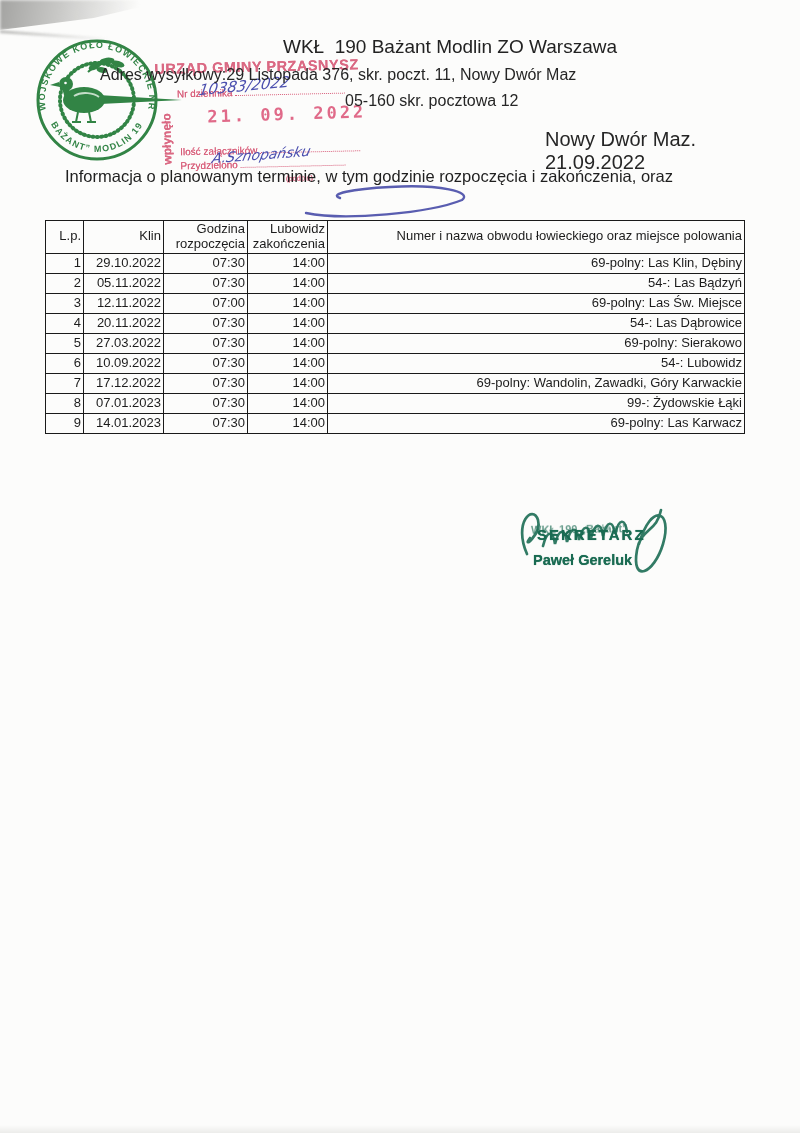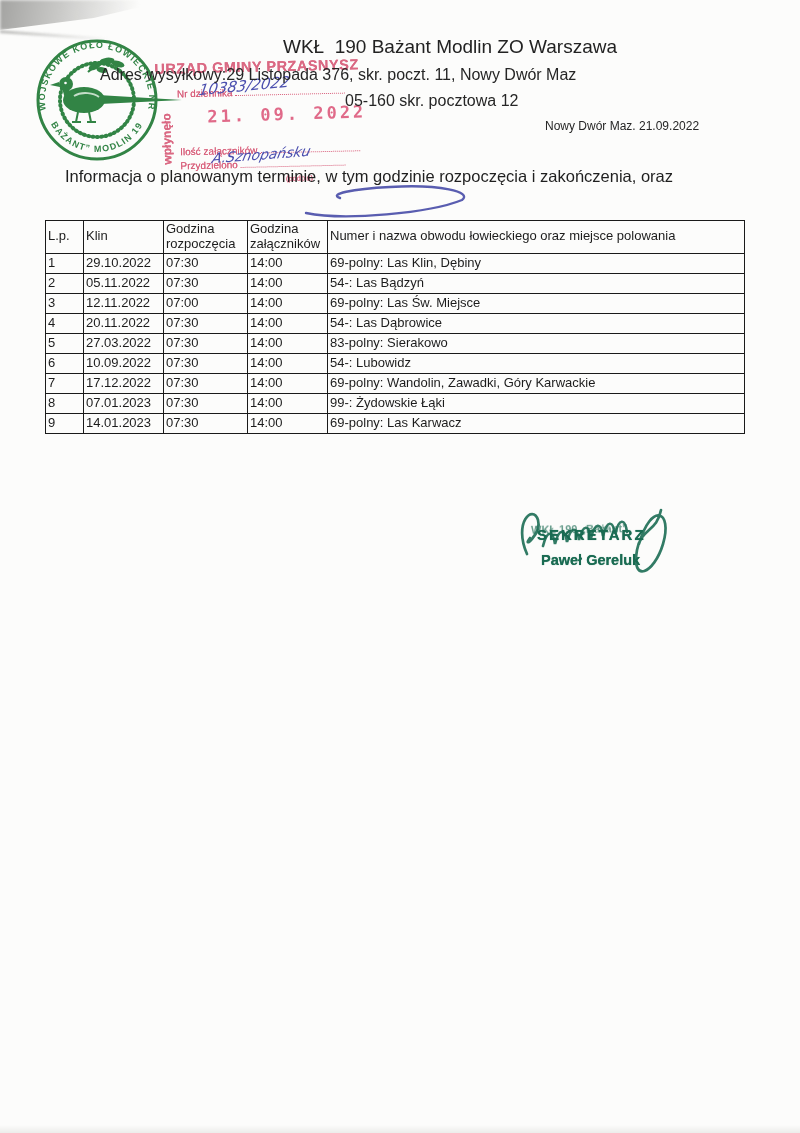--- a/index.html
+++ b/index.html
@@ -13,21 +13,21 @@
   .fold-streak{position:absolute;left:0;top:34px;width:110px;height:3px;
     background:linear-gradient(90deg,#bdbdbb,rgba(250,250,249,0));transform:rotate(4deg);filter:blur(1px);}
   .bottom-smudge{position:absolute;left:0;bottom:0;width:100%;height:8px;
     background:linear-gradient(0deg,#ececea,rgba(252,252,251,0));}
 
   
   .doc-title{position:absolute;left:100px;top:36px;width:700px;text-align:center;
     font-size:19px;color:#222;white-space:pre;}
   .addr1{position:absolute;left:100px;top:66px;width:700px;text-align:left;font-size:16px;color:#262626;}
   .addr2{position:absolute;left:345px;top:92px;font-size:16px;color:#262626;}
-  .dateline{position:absolute;left:545px;top:119px;font-size:12px;color:#262626;}
+  .dateline{position:absolute;left:545px;top:128px;font-size:20px;color:#262626;}
 
   
   .club-seal{position:absolute;left:32px;top:36px;opacity:.92;}
   .seal-ring-text{font-family:"Liberation Sans",sans-serif;font-weight:bold;font-size:9px;letter-spacing:1.2px;}
 
   
   .intake-stamp{position:absolute;left:150px;top:55px;width:230px;height:140px;
     transform:rotate(-1.3deg);transform-origin:top left;}
   .stamp-red{color:#d5506f;text-shadow:0 0 .6px #d5506f;}
   .office-name{position:absolute;left:4px;top:6px;font-size:14.5px;letter-spacing:.5px;font-weight:bold;opacity:.85;}
@@ -46,31 +46,31 @@
   .assigned-hand{position:absolute;left:60px;top:94px;font-size:14px;transform:rotate(-3deg) skewX(-16deg);}
 
   
   .body-par{position:absolute;left:35px;top:166px;width:740px;font-size:16.5px;line-height:20px;color:#1f1f1f;}
   .body-par .l1{text-indent:30px;}
   .pen-swoosh{position:absolute;left:290px;top:180px;}
 
   
   table.schedule{position:absolute;left:45px;top:220px;width:700px;border-collapse:collapse;
     font-size:13px;color:#1c1c1c;table-layout:fixed;}
-  table.schedule th,table.schedule td{border:1.6px solid #1a1a1a;text-align:left;padding:1px 2px;line-height:1.15;}
+  table.schedule th,table.schedule td{border:1.6px solid #1a1a1a;text-align:right;padding:1px 2px;line-height:1.15;}
   table.schedule th{font-weight:400;height:26px;}
   table.schedule td{height:17px;}
 
   
   .secretary-stamp{position:absolute;left:505px;top:490px;width:215px;height:95px;color:#1a6b52;}
   .sec-title{position:absolute;left:32px;top:16px;font-size:15px;font-weight:bold;letter-spacing:2px;
     text-shadow:0 0 .8px #1a6b52;margin-top:20px;}
   .sec-org{position:absolute;left:26px;top:33px;font-size:11px;font-weight:bold;opacity:.65;
     transform:rotate(-1deg);filter:blur(.4px);white-space:nowrap;}
-  .sec-name{position:absolute;left:36px;top:62px;font-size:14.5px;font-weight:bold;text-shadow:0 0 .7px #1a6b52;}
+  .sec-name{position:absolute;left:28px;top:62px;font-size:14.5px;font-weight:bold;text-shadow:0 0 .7px #1a6b52;}
   .sec-signature{position:absolute;left:0;top:2px;}
 </style>
 </head>
 <body>
 
 <div class="page">
 
   <div class="corner-shadow"></div>
   <div class="fold-streak"></div>
   <div class="bottom-smudge"></div>
@@ -149,21 +149,21 @@
         <col style="width:80px">
         <col style="width:84px">
         <col style="width:80px">
         <col>
     </colgroup>
     <thead>
       <tr>
         <th>L.p.</th>
         <th>Klin</th>
         <th>Godzina rozpoczęcia</th>
-        <th>Godzina załączników</th>
+        <th>Lubowidz zakończenia</th>
         <th>Numer i nazwa obwodu łowieckiego oraz miejsce polowania</th>
       </tr>
     </thead>
     <tbody>
         <tr>
           <td>1</td>
           <td>29.10.2022</td>
           <td>07:30</td>
           <td>14:00</td>
           <td>69-polny: Las Klin, Dębiny</td>
@@ -187,21 +187,21 @@
           <td>20.11.2022</td>
           <td>07:30</td>
           <td>14:00</td>
           <td>54-: Las Dąbrowice</td>
         </tr>
         <tr>
           <td>5</td>
           <td>27.03.2022</td>
           <td>07:30</td>
           <td>14:00</td>
-          <td>83-polny: Sierakowo</td>
+          <td>69-polny: Sierakowo</td>
         </tr>
         <tr>
           <td>6</td>
           <td>10.09.2022</td>
           <td>07:30</td>
           <td>14:00</td>
           <td>54-: Lubowidz</td>
         </tr>
         <tr>
           <td>7</td>

